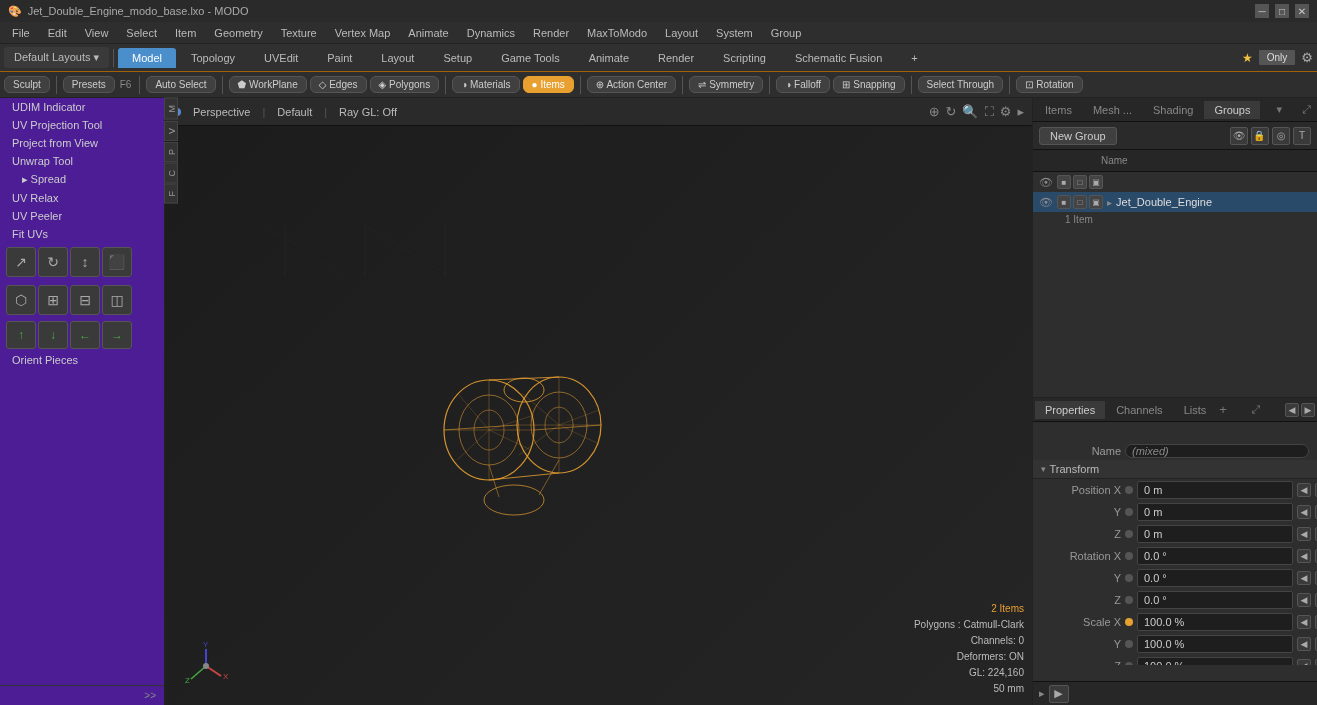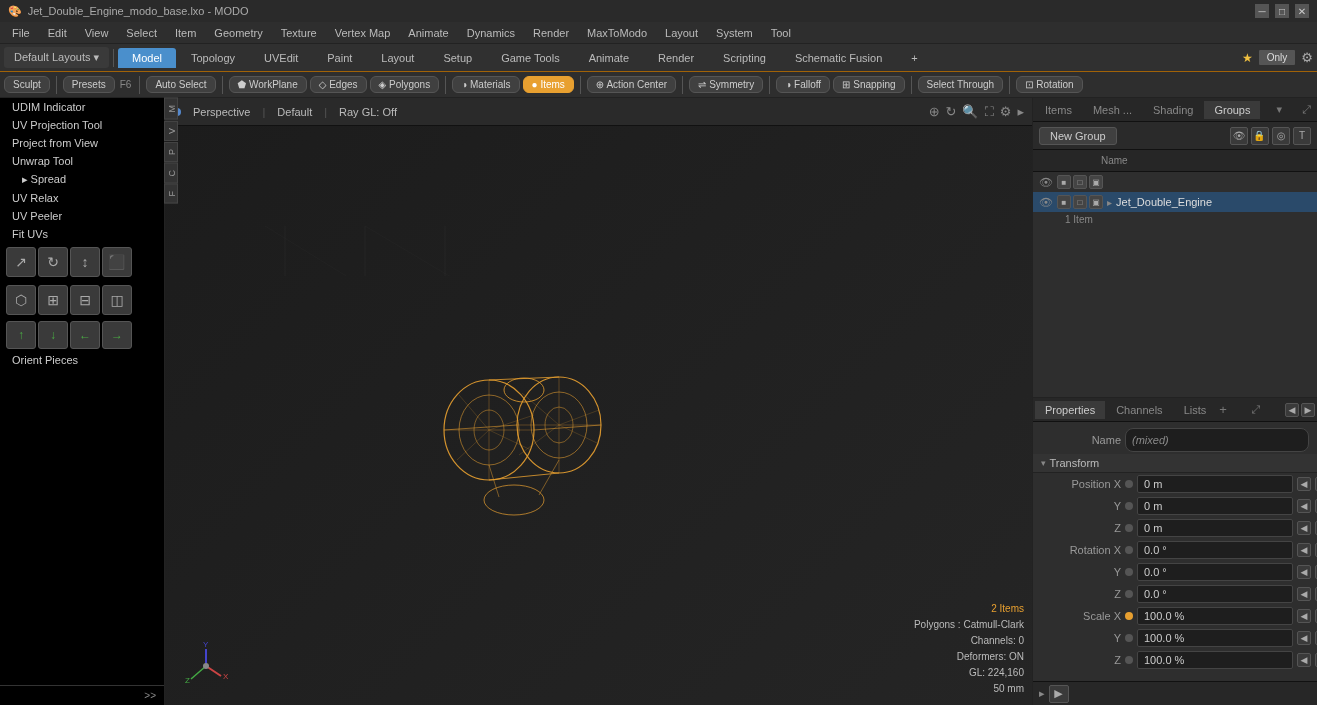--- a/index.html
+++ b/index.html
@@ -28,21 +28,21 @@
     
     #toolbar { height: 26px; background: #2e2e2e; display: flex; align-items: center; padding: 0 4px; gap: 3px; border-bottom: 1px solid #222; }
     .tool-btn { padding: 2px 8px; background: #404040; border-radius: 6px; color: #ccc; cursor: pointer; font-size: 10px; border: 1px solid #555; }
     .tool-btn.active { background: #e8a030; color: white; border-color: #e8a030; }
     .tool-sep { width: 1px; height: 18px; background: #555; margin: 0 3px; }
 
     
     #main { display: flex; height: calc(705px - 22px - 22px - 28px - 26px); }
 
     
-    #left-panel { width: 165px; background: #000000; border-right: 1px solid #222; display: flex; flex-direction: column; position: relative; }
+    #left-panel { width: 165px; background: #4c1d95; border-right: 1px solid #222; display: flex; flex-direction: column; position: relative; }
     #left-panel-inner { flex: 1; overflow: hidden; }
     .left-item { padding: 3px 12px; font-size: 11px; color: #ccc; cursor: pointer; }
     .left-item.indent { padding-left: 22px; }
     .left-icons-row { display: flex; gap: 2px; padding: 4px 6px; }
     .left-icon-btn { width: 30px; height: 30px; background: #3a3a3a; border: 1px solid #555; border-radius: 3px; display: flex; align-items: center; justify-content: center; cursor: pointer; font-size: 14px; color: #aaa; }
     .left-arrow-row { display: flex; gap: 2px; padding: 2px 6px; }
     .left-arrow-btn { width: 30px; height: 28px; background: #3a3a3a; border: 1px solid #555; border-radius: 3px; display: flex; align-items: center; justify-content: center; cursor: pointer; font-size: 12px; color: #4aaa44; }
     .left-bottom { padding: 4px 8px; border-top: 1px solid #333; font-size: 10px; color: #888; cursor: pointer; display: flex; justify-content: flex-end; }
     .left-side-tabs { position: absolute; right: -14px; top: 0; width: 14px; display: flex; flex-direction: column; gap: 1px; z-index: 10; }
     .side-tab { writing-mode: vertical-rl; transform: rotate(180deg); font-size: 9px; color: #999; background: #333; padding: 6px 2px; cursor: pointer; border: 1px solid #444; }
@@ -77,31 +77,31 @@
     .group-row { display: flex; align-items: center; padding: 3px 6px; gap: 4px; cursor: pointer; }
     .group-row.selected { background: #2a4a6a; }
     .group-eye { font-size: 11px; color: #888; width: 14px; }
     .group-icons { display: flex; gap: 2px; }
     .group-mini-icon { width: 14px; height: 14px; background: #444; border-radius: 2px; border: 1px solid #555; font-size: 8px; color: #aaa; display: flex; align-items: center; justify-content: center; }
     .group-arrow { font-size: 10px; color: #888; }
     .group-name { font-size: 11px; color: #ddd; flex: 1; }
     .group-subrow { padding: 2px 8px 2px 32px; font-size: 10px; color: #888; }
 
     
-    #right-bottom { flex: 1; display: flex; flex-direction: column; overflow: hidden; }
+    #right-bottom { flex: 1; display: flex; flex-direction: column; overflow: hidden; gap: 16px; }
     #rb-tabs { height: 24px; background: #272727; display: flex; align-items: center; padding: 0 2px; gap: 1px; border-bottom: 1px solid #111; }
     .rbtab { padding: 3px 10px; font-size: 11px; color: #888; cursor: pointer; }
     .rbtab.active { background: #3a3a3a; color: #ccc; }
     .rbtab-plus { margin-left: 2px; font-size: 13px; color: #777; cursor: pointer; }
     .rbtab-expand { margin-left: auto; font-size: 11px; color: #777; cursor: pointer; padding: 0 4px; }
     #props-content { flex: 1; overflow-y: auto; padding: 4px 0; }
     .prop-row { display: flex; align-items: center; padding: 2px 8px; gap: 4px; }
     .prop-label { font-size: 11px; color: #999; width: 80px; text-align: right; flex-shrink: 0; }
     .prop-input { flex: 1; background: #1e1e1e; border: 1px solid #444; border-radius: 2px; color: #ccc; font-size: 11px; padding: 1px 6px; height: 18px; }
-    .prop-input-mixed { flex: 1; background: #1e1e1e; border: 1px solid #444; border-radius: 8px; color: #888; font-size: 11px; padding: 1px 6px; height: 24px; font-style: italic; }
+    .prop-input-mixed { flex: 1; background: #1e1e1e; border: 1px solid #444; border-radius: 8px; color: #888; font-size: 11px; padding: 1px 6px; height: 14px; font-style: italic; }
     .prop-indicator { width: 8px; height: 8px; border-radius: 50%; background: #555; flex-shrink: 0; }
     .prop-indicator.orange { background: #e8a030; }
     .prop-arrow { width: 14px; height: 14px; background: #3a3a3a; border: 1px solid #555; border-radius: 2px; font-size: 9px; color: #aaa; display: flex; align-items: center; justify-content: center; cursor: pointer; flex-shrink: 0; }
     .prop-section { padding: 3px 8px; font-size: 11px; color: #bbb; background: #333; border-bottom: 1px solid #222; display: flex; align-items: center; gap: 4px; cursor: pointer; }
     .prop-section-arrow { font-size: 9px; color: #888; }
     .prop-nav-arrow { width: 14px; height: 14px; background: #3a3a3a; border: 1px solid #555; border-radius: 2px; font-size: 9px; color: #aaa; display: flex; align-items: center; justify-content: center; cursor: pointer; }
 
     
     #command-bar { height: 24px; background: #272727; display: flex; align-items: center; padding: 0 6px; gap: 4px; border-top: 1px solid #111; }
     #command-input { flex: 1; background: #1e1e1e; border: 1px solid #444; border-radius: 2px; color: #ccc; font-size: 11px; padding: 1px 6px; height: 18px; }
@@ -141,21 +141,21 @@
   <span class="menu-item">Item</span>
   <span class="menu-item">Geometry</span>
   <span class="menu-item">Texture</span>
   <span class="menu-item">Vertex Map</span>
   <span class="menu-item">Animate</span>
   <span class="menu-item">Dynamics</span>
   <span class="menu-item">Render</span>
   <span class="menu-item">MaxToModo</span>
   <span class="menu-item">Layout</span>
   <span class="menu-item">System</span>
-  <span class="menu-item">Tool</span>
+  <span class="menu-item">Group</span>
 </div>
 
 <div id="tabbar">
   <span class="tab-default">Default Layouts ▾</span>
   <div class="tool-sep"></div>
   <span class="tab-item active">Model</span>
   <span class="tab-item">Topology</span>
   <span class="tab-item">UVEdit</span>
   <span class="tab-item">Paint</span>
   <span class="tab-item">Layout</span>

